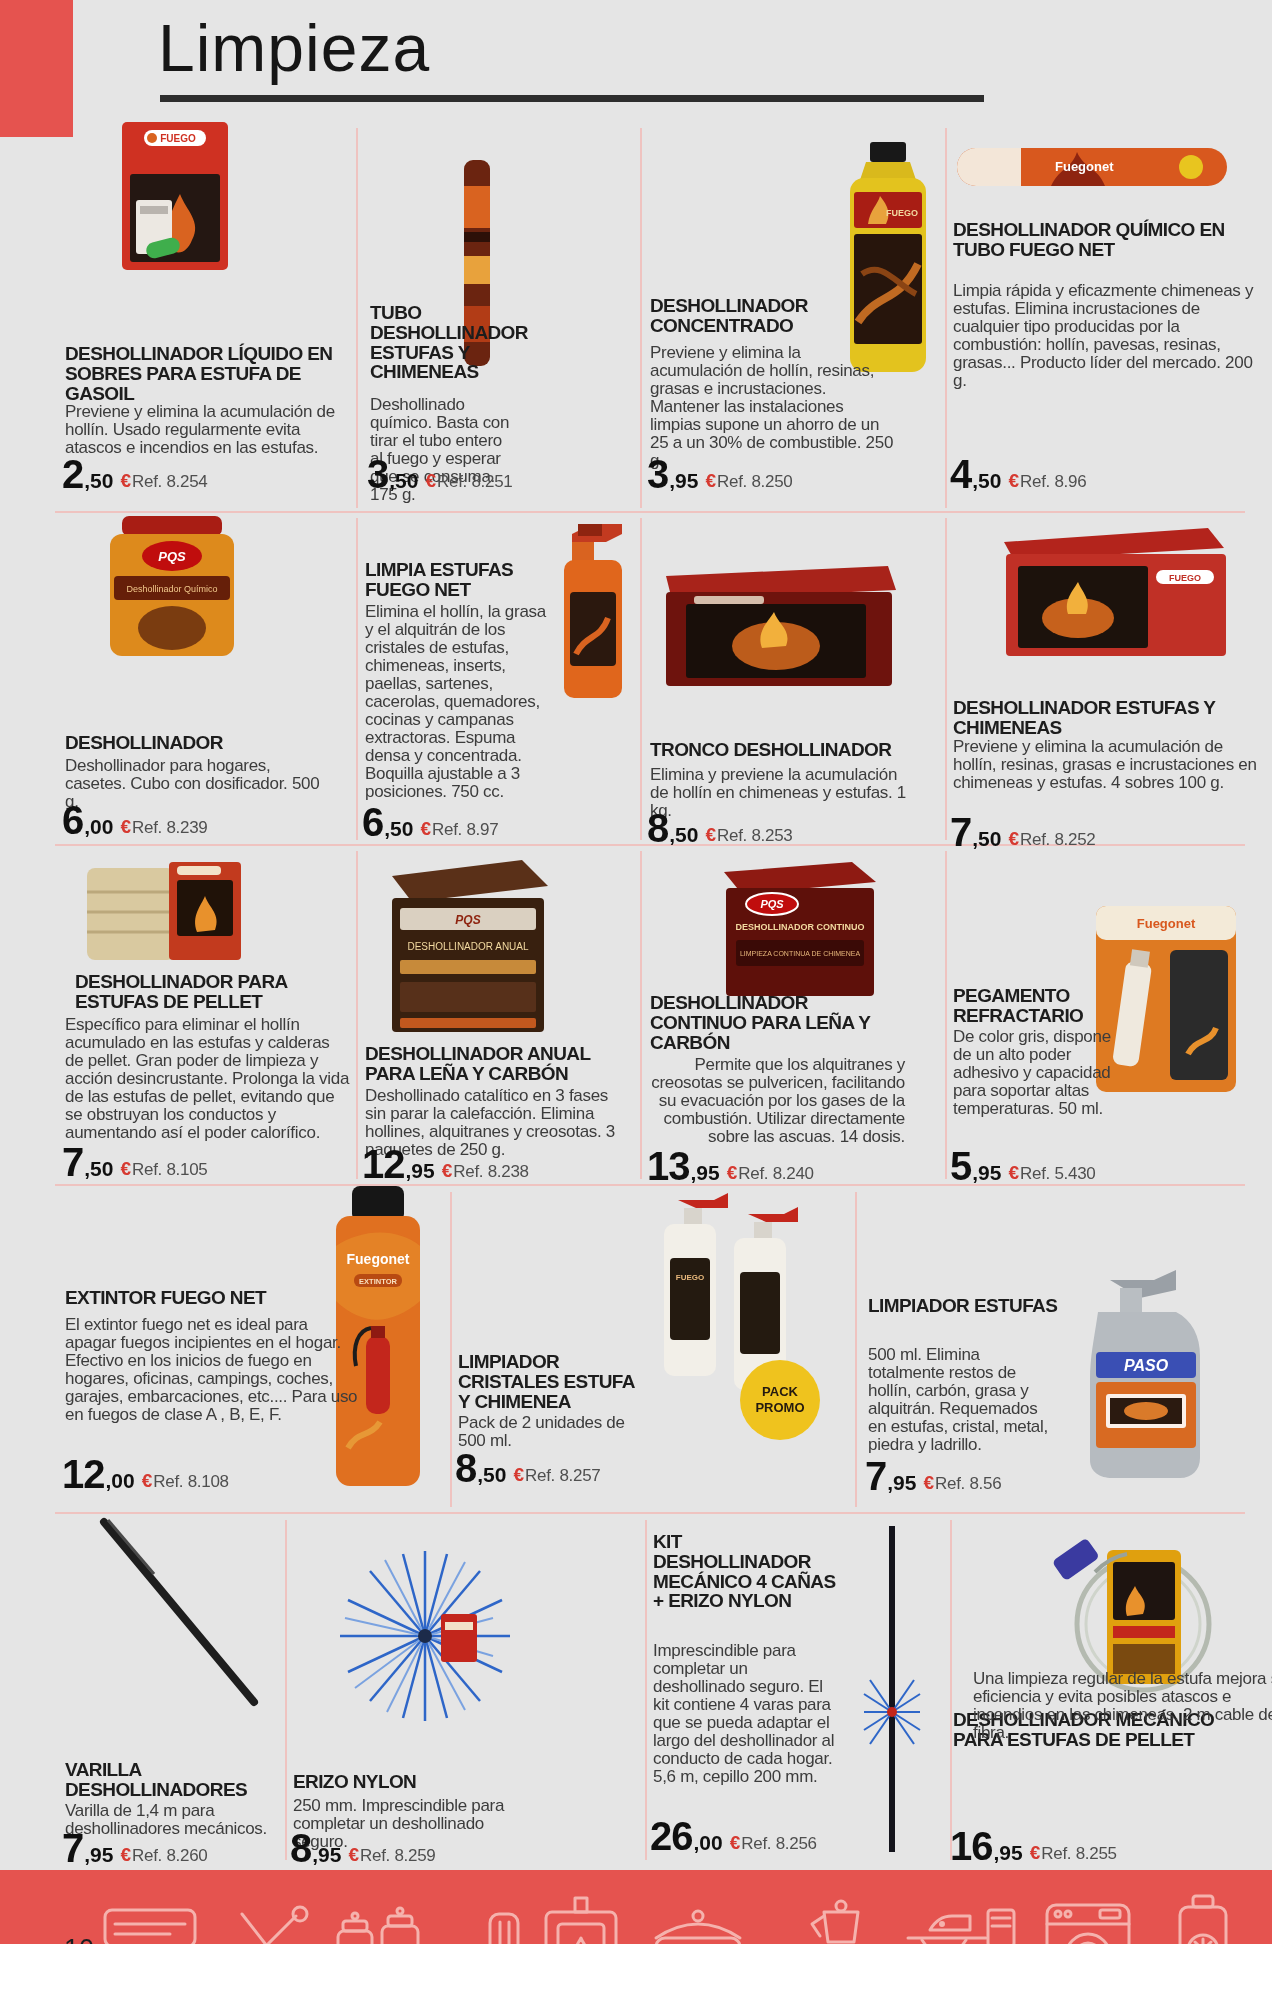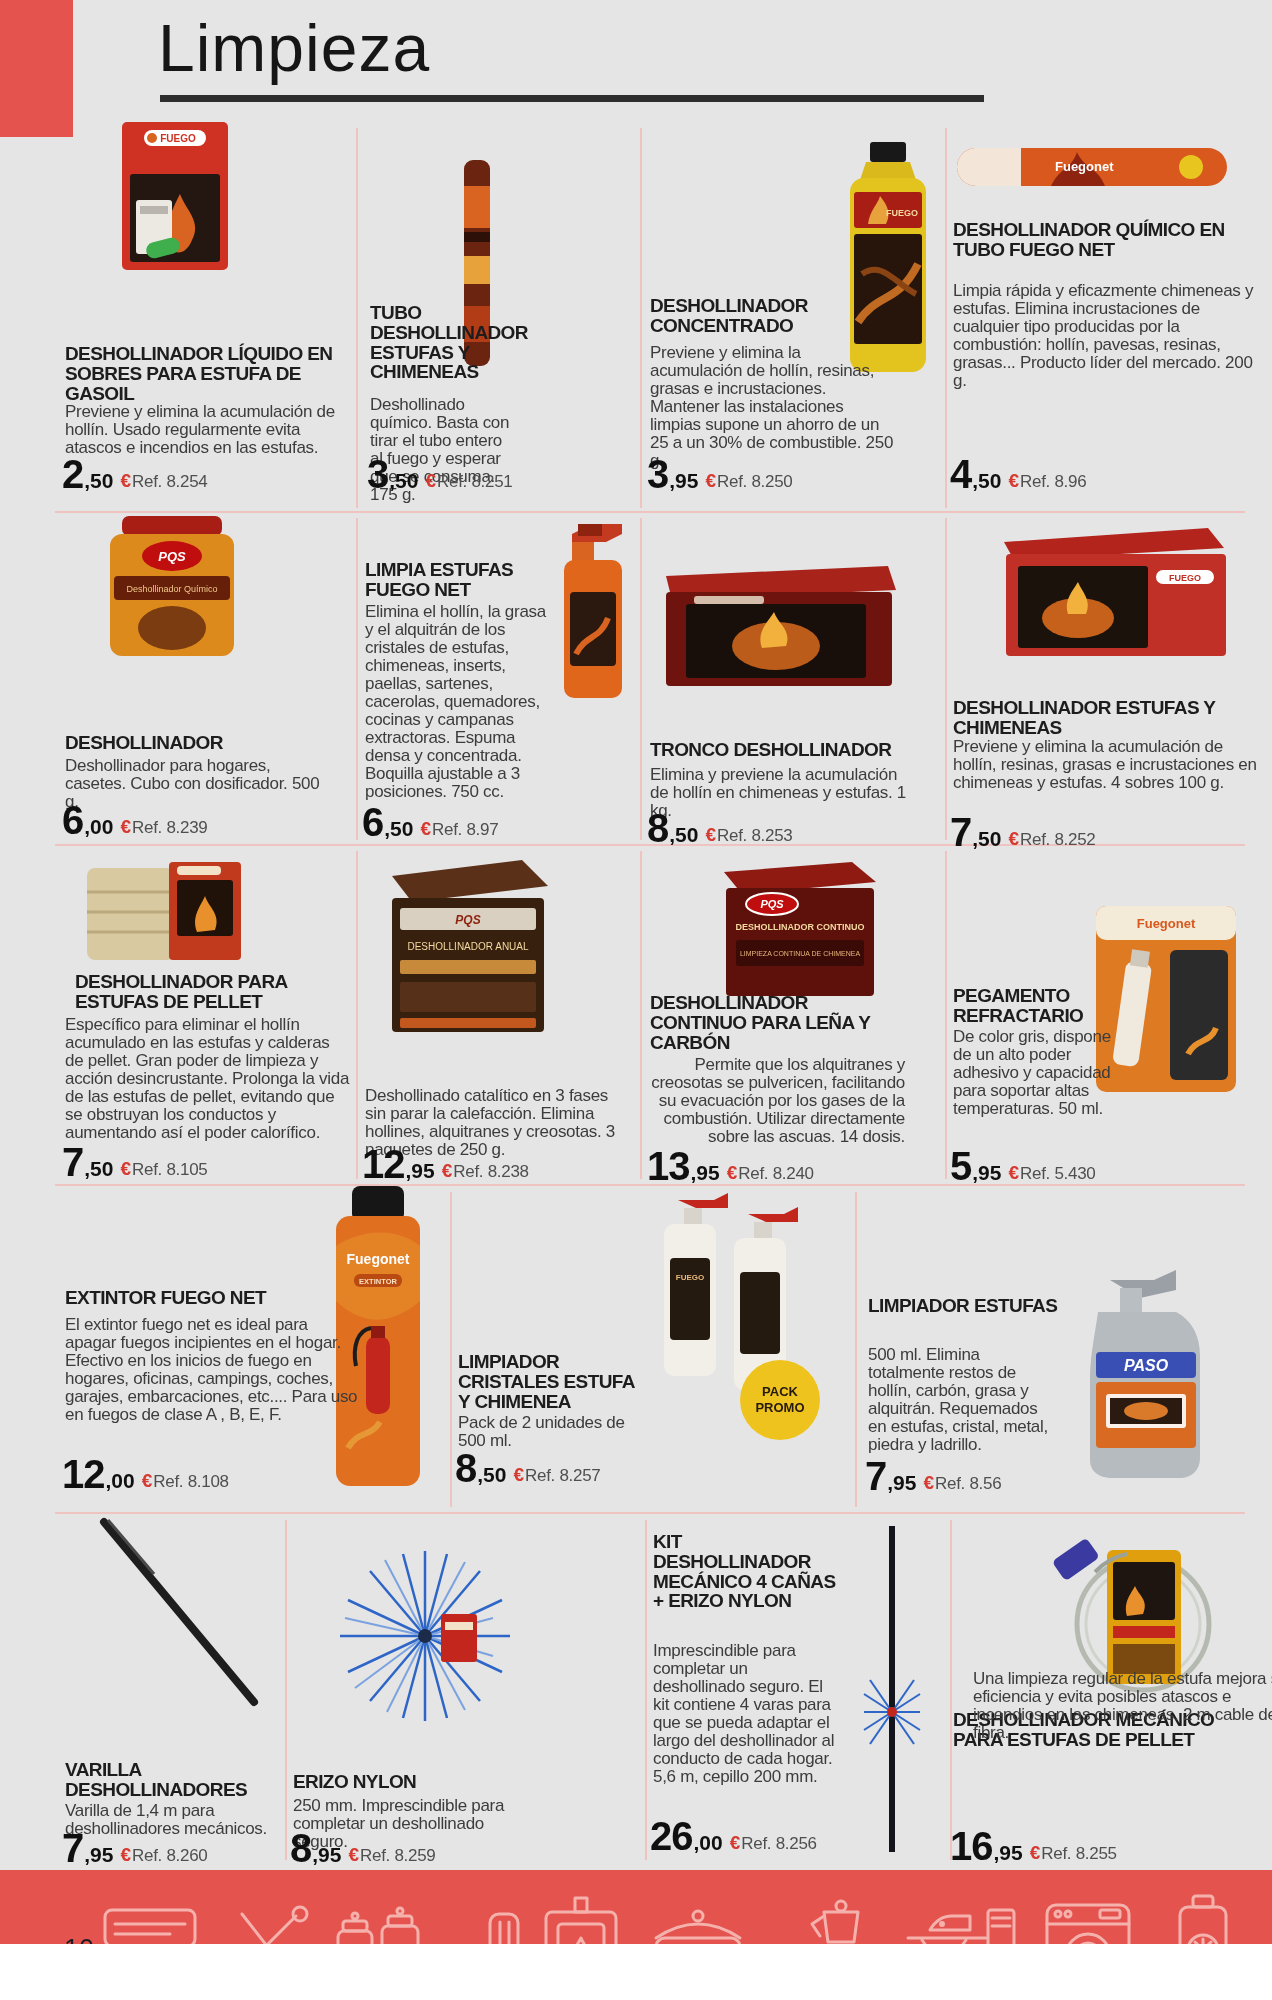--- a/index.html
+++ b/index.html
@@ -213,20 +213,21 @@
   <svg class="photo" style="left:372px;top:850px" width="190" height="190">
     <path d="M20,26 L150,10 L176,36 L40,52 Z" fill="#5a3018"></path>
     <rect x="20" y="48" width="152" height="134" rx="4" fill="#38200f"></rect>
     <rect x="28" y="58" width="136" height="22" rx="3" fill="#e8e0d0" opacity="0.92"></rect>
     <text x="96" y="74" font-size="12" font-weight="bold" font-style="italic" fill="#8e2410" text-anchor="middle">PQS</text>
     <text x="96" y="100" font-size="10" fill="#f2d9a0" text-anchor="middle">DESHOLLINADOR ANUAL</text>
     <rect x="28" y="110" width="136" height="14" rx="2" fill="#c78a3a"></rect>
     <rect x="28" y="132" width="136" height="30" rx="2" fill="#57301a"></rect>
     <rect x="28" y="168" width="136" height="10" rx="2" fill="#c2581e"></rect>
   </svg>
+  <div class="product-title" style="left:365px;top:1044px;width:270px;">DESHOLLINADOR ANUAL PARA LEÑA Y CARBÓN</div>
   <div class="product-desc" style="left:365px;top:1087px;width:260px;">Deshollinado catalítico en 3 fases sin parar la calefacción. Elimina hollines, alquitranes y creosotas. 3 paquetes de 250 g.</div>
   <div class="price" style="left:362px;top:1148px;">
     <span class="big">12</span>
       <span class="small">,95</span>
       <span class="cur">€</span>
       <span class="ref">Ref. 8.238</span>
   </div>
 
   <svg class="photo" style="left:712px;top:850px" width="178" height="150">
     <path d="M12,22 L140,12 L164,32 L30,44 Z" fill="#8e1a12"></path>

